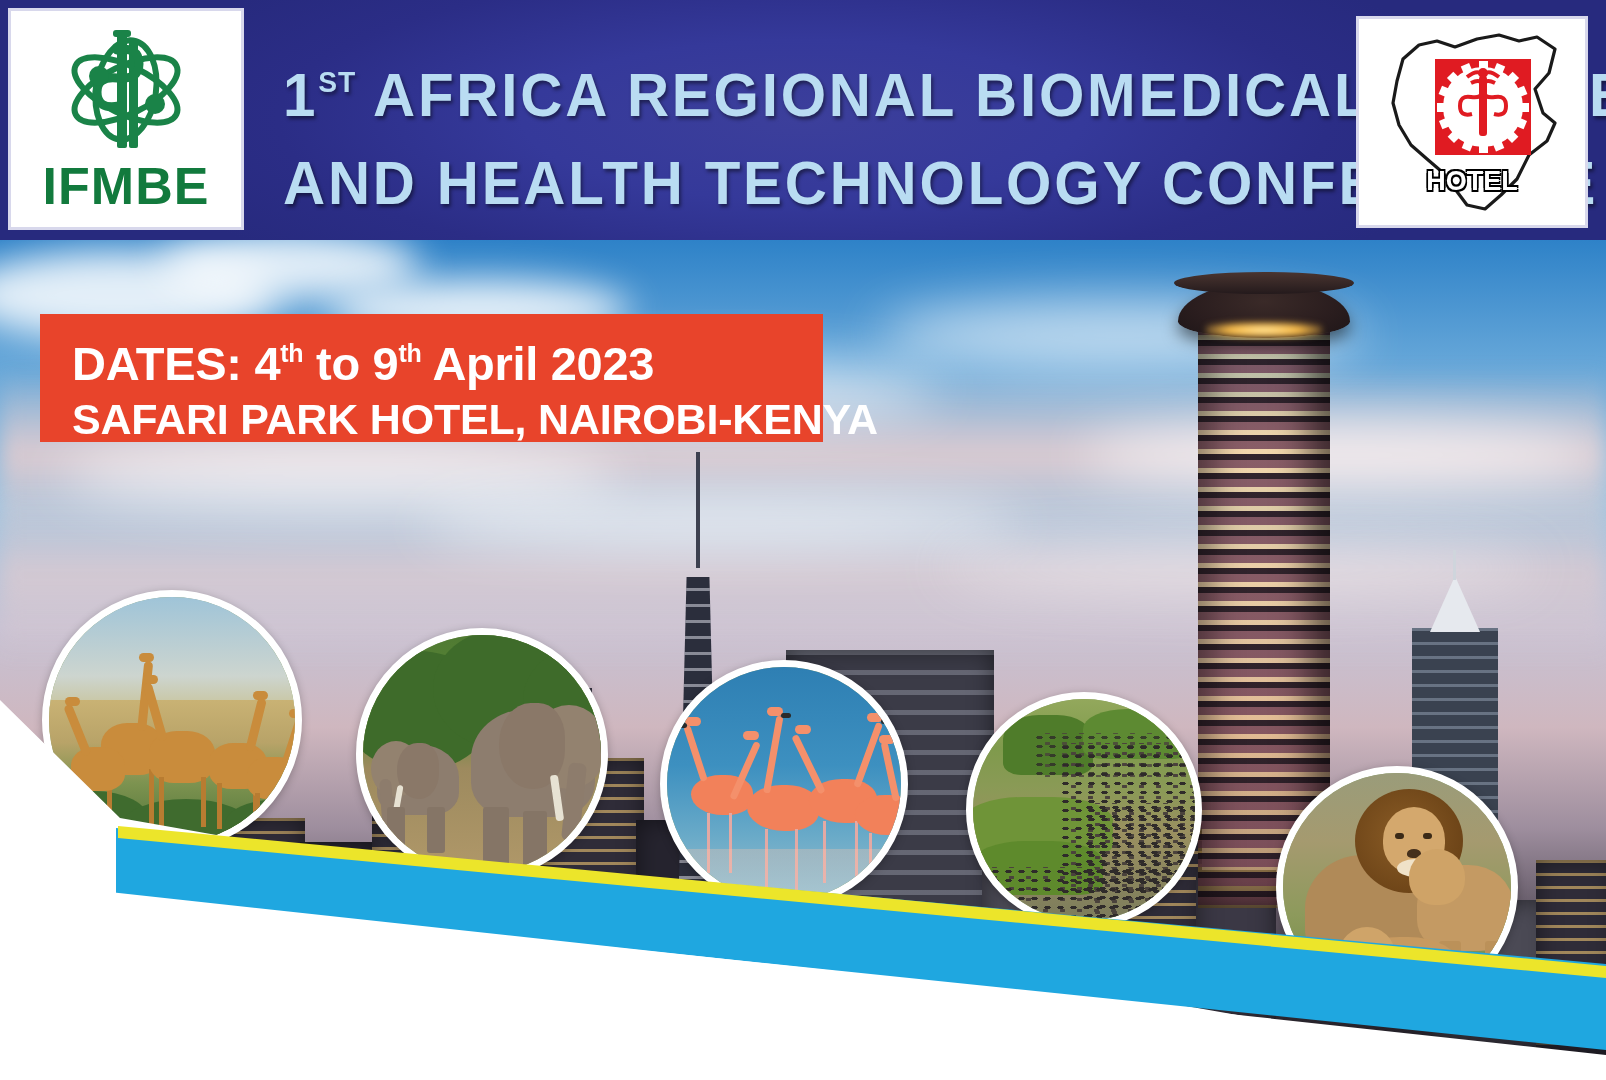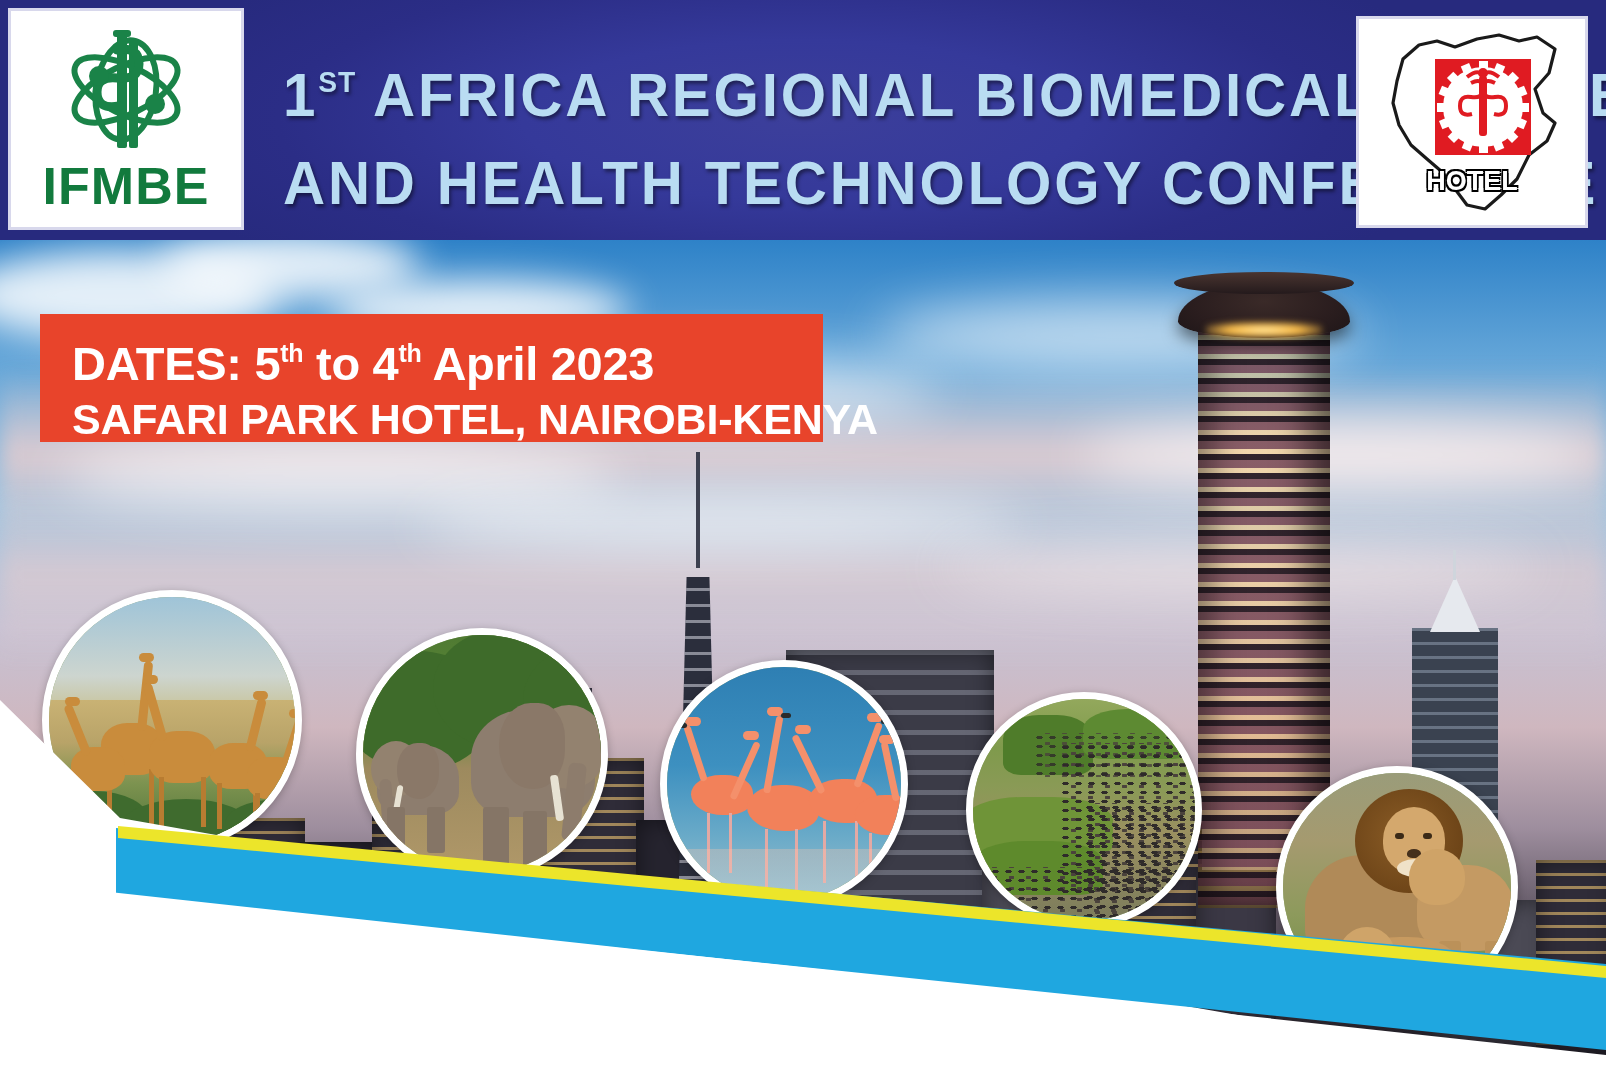--- a/index.html
+++ b/index.html
@@ -543,21 +543,21 @@
       <div class="lion-head" style="left:56px;  top:154px; width:56px;  height:54px; background:#cfa469;"></div>
       <div style="position:absolute;left:70px;top:176px;width:8px;height:5px;background:#3b2a17;border-radius:3px;"></div>
       <div style="position:absolute;left:94px;top:176px;width:8px;height:5px;background:#3b2a17;border-radius:3px;"></div>
       <div style="position:absolute;left:62px;top:190px;width:32px;height:16px;background:#ecdfc6;border-radius:50%;"></div>
       <div style="position:absolute;left:0;bottom:0;right:0;height:36px;background:linear-gradient(to bottom,rgba(110,136,66,0),rgba(90,120,52,0.9));"></div>
     </div>
   </div>
 
   <div class="date-banner">
     <div class="date-line-1">
-      <span>DATES: 5</span><span class="sup">th</span><span> to 4</span><span class="sup">th</span><span> April 2023</span>
+      <span>DATES: 4</span><span class="sup">th</span><span> to 9</span><span class="sup">th</span><span> April 2023</span>
     </div>
     <div class="date-line-2">SAFARI PARK HOTEL, NAIROBI-KENYA</div>
   </div>
 
   <div class="ribbon-layer">
     <div class="white-wedge-left"></div>
     <div class="blue-band"></div>
     <div class="yellow-stripe"></div>
     <div class="white-under"></div>
   </div>

